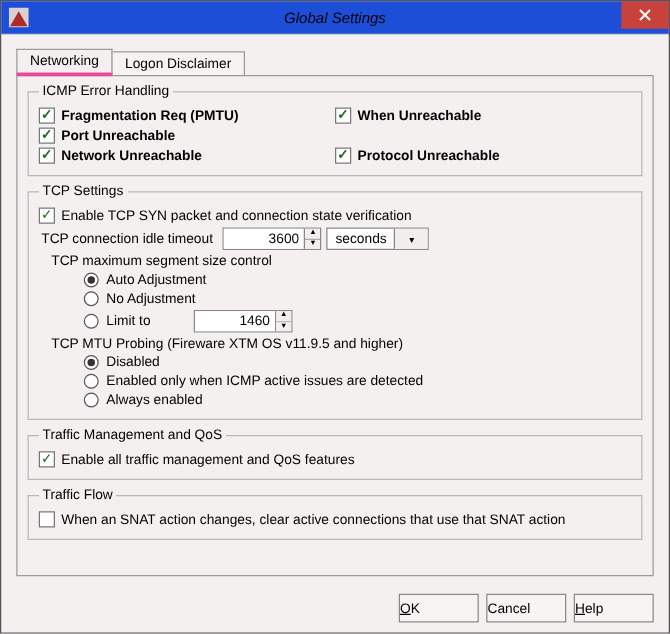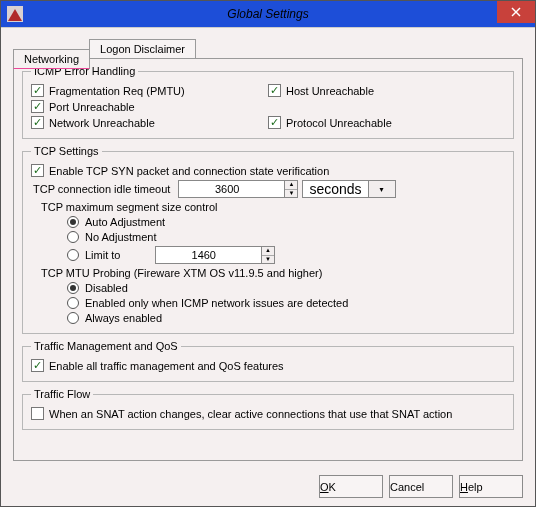--- a/index.html
+++ b/index.html
@@ -70,23 +70,23 @@
     border: 1px solid #9a9a9a;
     border-bottom: none;
     padding: 3px 10px;
     background: #f7f3f3;
     font-size: 11px;
     cursor: pointer;
     margin-right: -1px;
   }
   .tab.active {
     background: #f5f0f0;
-    border-bottom: 1px solid #ec4899;
+    border-bottom: 3px solid #ec4899;
     position: relative;
-    top: 11px;
+    top: 1px;
   }
   .tab-panel {
     border: 1px solid #9a9a9a;
     flex: 1;
     margin-top: 0;
     padding: 6px 8px 6px 8px;
     overflow: hidden;
   }
   fieldset {
     border: 1px solid #b7b7b7;
@@ -99,20 +99,21 @@
   }
   .row {
     display: flex;
     align-items: center;
     margin: 3px 0;
   }
   .half {
     width: 50%;
     display: flex;
     align-items: flex-end;
+    font-weight: bold;
   }
   .chk {
     width: 13px;
     height: 13px;
     border: 1px solid #777;
     background: #fff;
     display: inline-flex;
     align-items: center;
     justify-content: center;
     margin-right: 5px;
@@ -150,21 +151,20 @@
   .subhead {
     margin: 2px 0 2px 10px;
   }
   .spinner {
     display: inline-flex;
     border: 1px solid #888;
     background: #fff;
     height: 18px;
     box-sizing: border-box;
     align-items: stretch;
-    gap: 41px;
   }
   .spinner input {
     border: none;
     width: 56px;
     text-align: right;
     padding: 0 4px;
     font-size: 11px;
     outline: none;
   }
   .spinner .arrows {
@@ -187,21 +187,21 @@
     display: inline-flex;
     border: 1px solid #888;
     background: #fff;
     height: 18px;
     align-items: center;
     margin-left: 4px;
     box-sizing: border-box;
   }
   .combo span {
     padding: 0 6px;
-    font-size: 14px;
+    font-size: 11px;
   }
   .combo .cbarrow {
     border-left: 1px solid #888;
     width: 14px;
     text-align: center;
     font-size: 8px;
     cursor: pointer;
     background: #f2eeee;
     height: 100%;
     display: flex;
@@ -259,21 +259,21 @@
 
       <fieldset>
         <legend>ICMP Error Handling</legend>
         <div class="row">
           <div class="half">
             <span class="chk checked"></span>
             <label>Fragmentation Req (PMTU)</label>
           </div>
           <div class="half">
             <span class="chk checked"></span>
-            <label>Host Unreachable</label>
+            <label>When Unreachable</label>
           </div>
         </div>
         <div class="row">
           <div class="half">
             <span class="chk checked"></span>
             <label>Port Unreachable</label>
           </div>
         </div>
         <div class="row">
           <div class="half">
@@ -331,21 +331,21 @@
           </span>
         </div>
 
         <div class="subhead">TCP MTU Probing (Fireware XTM OS v11.9.5 and higher)</div>
         <div class="row indent2">
           <span class="rad checked"></span>
           <label>Disabled</label>
         </div>
         <div class="row indent2">
           <span class="rad"></span>
-          <label>Enabled only when ICMP network issues are detected</label>
+          <label>Enabled only when ICMP active issues are detected</label>
         </div>
         <div class="row indent2">
           <span class="rad"></span>
           <label>Always enabled</label>
         </div>
       </fieldset>
 
       <fieldset>
         <legend>Traffic Management and QoS</legend>
         <div class="row">

